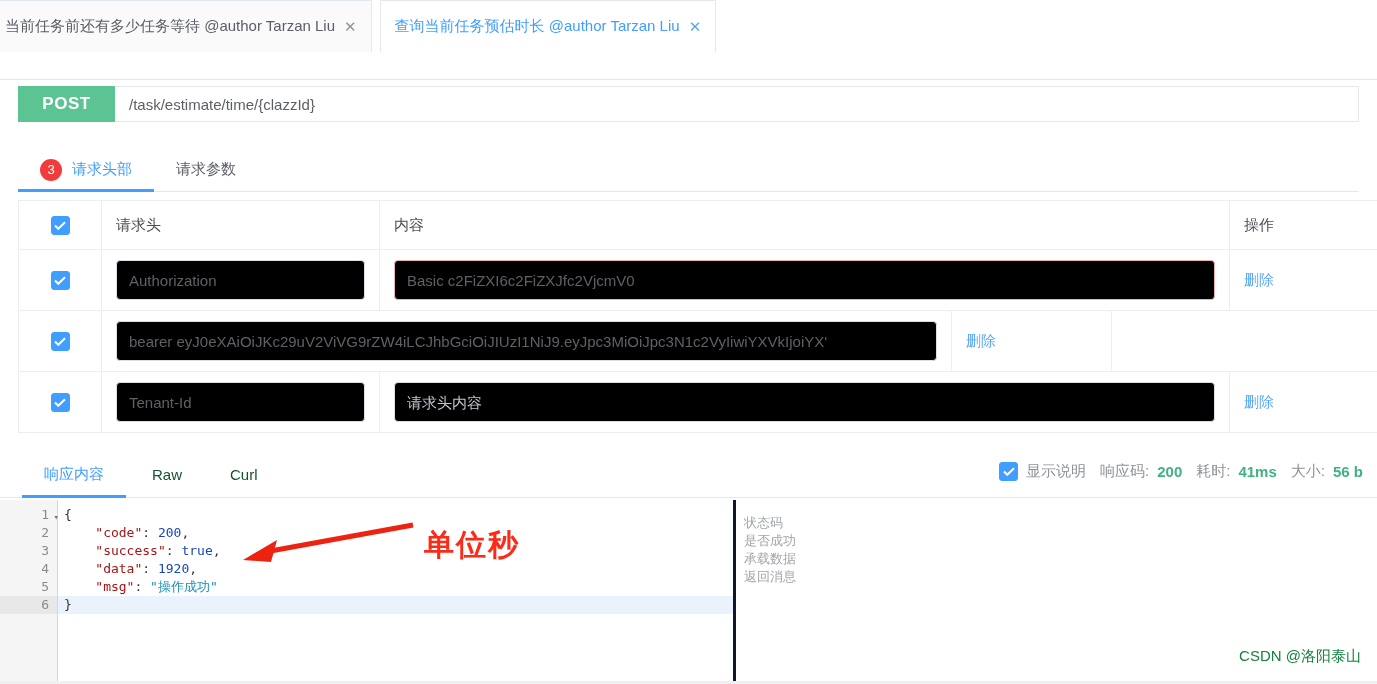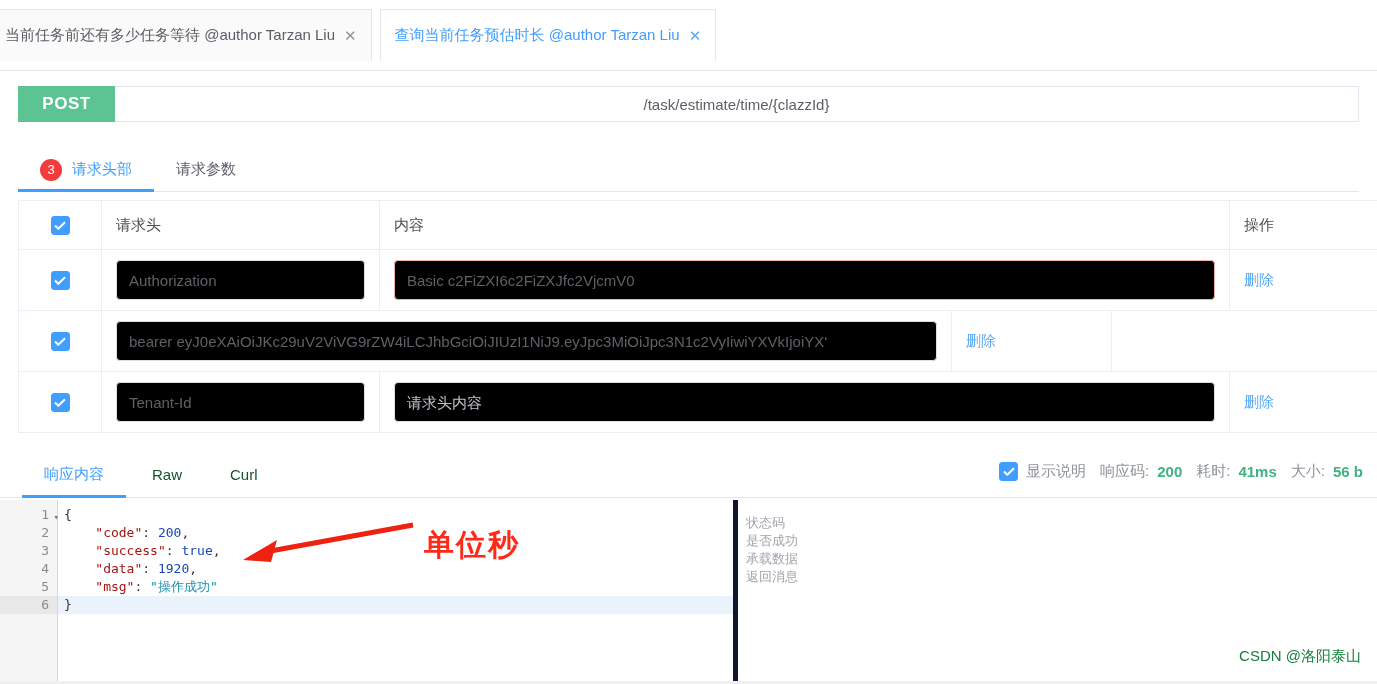--- a/index.html
+++ b/index.html
@@ -7,23 +7,23 @@
     margin: 0; padding: 0;
     width: 1377px; height: 684px;
     background: #ffffff;
     font-family: "Liberation Sans", "DejaVu Sans", sans-serif;
     overflow: hidden;
   }
   .app { position: relative; width: 1377px; height: 684px; background:#fff; }
 
   
   .tabstrip {
-    position: absolute; left: 0; top: 0; width: 1377px; height: 71px;
+    position: absolute; left: 0; top: 0; width: 1377px; height: 80px;
     background: #fff; border-bottom: 1px solid #e4e7ed;
-    display: flex; align-items: center; padding-left: 0;
+    display: flex; align-items: flex-start; padding-left: 0;
   }
   .tab {
     height: 52px; display: flex; align-items: center; gap: 9px;
     padding: 0 14px 0 14px; font-size: 15px; color: #5a5e66;
     border: 1px solid #e4e7ed; border-bottom: none; background: #fafafa;
     white-space: nowrap; margin-right: 8px;
   }
   .tab.first { margin-left: -10px; border-top-left-radius:0; }
   .tab.active { color: #409eff; background: #fff; border-color:#e4e7ed; }
   .tab .tab-close { font-size: 15px; color: #909399; line-height:1; }
@@ -36,21 +36,20 @@
   }
   .method {
     width: 97px; background: #5cc392; color:#fff; font-weight: bold;
     font-size: 17px; display:flex; align-items:center; justify-content:center;
     letter-spacing: .5px;
   }
   .urlinput {
     flex: 1; border: 1px solid #e4e7ed; border-left:none; background:#fff;
     font-size: 15px; color:#5b5f66; padding: 0 14px; outline:none;
     font-family: "Liberation Sans", sans-serif;
-    text-align: center;
   }
   .sendbtn {
     width: 142px; background: #46a6f7; color:#fff; font-size: 18px;
     border: none; border-radius: 3px; cursor: pointer; margin-left: 13px;
     font-family: "Liberation Sans", sans-serif; letter-spacing: 3px;
   }
 
   
   .reqtabs {
     position: absolute; left: 18px; top: 148px; width: 1341px; height: 44px;
@@ -154,21 +153,21 @@
   .code .cl.cur { background:#eaf2fb; }
   .k { color:#a31515; }
   .num { color:#1a48b5; }
   .bool { color:#1a48b5; }
   .str { color:#1a8fb5; }
   .pun { color:#333; }
   .brace { color:#333; }
 
   .descpane {
     position:absolute; left:733px; top:500px; width:644px; height:184px;
-    border-left:5px solid #0f172a; background:#fff;
+    border-left:3px solid #0f172a; background:#fff;
     font-size:13px; color:#a0a4ab; line-height:18px; padding: 14px 0 0 8px;
     font-family:"DejaVu Sans", sans-serif;
   }
   .descpane .dl { height:18px; }
 
   
   .annot {
     position:absolute; left:424px; top:525px; font-size:30px; color:#fc2a17;
     font-weight:bold; letter-spacing:2px;
     font-family:"DejaVu Sans", sans-serif;

